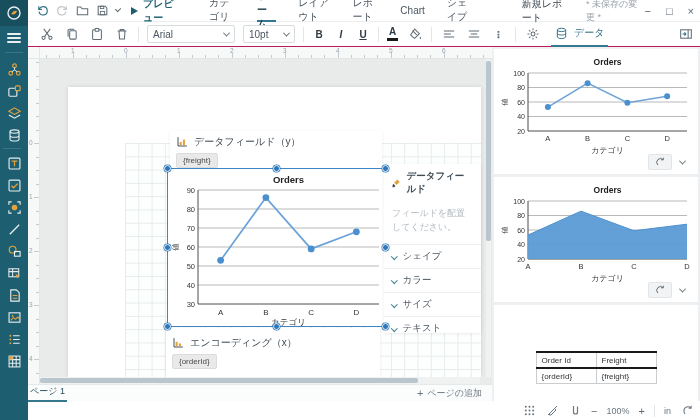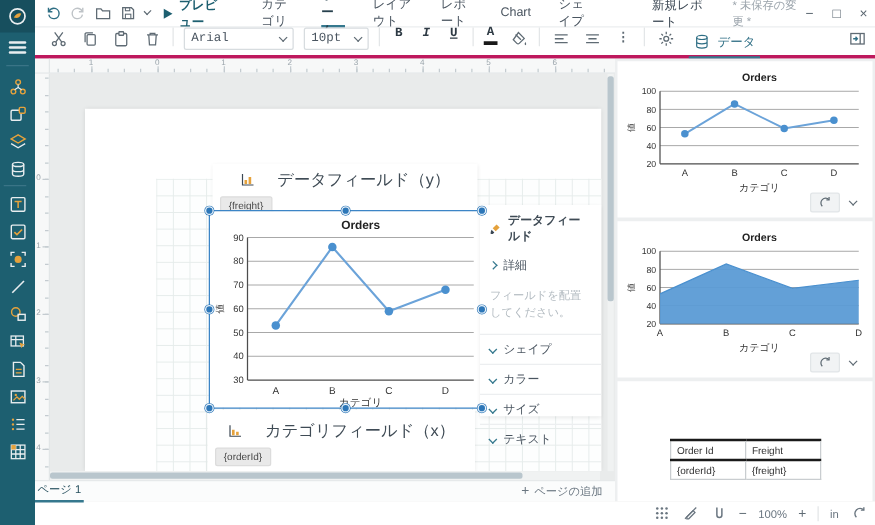--- a/index.html
+++ b/index.html
@@ -28,21 +28,21 @@
   .play-tri { width:0; height:0; border-left:7px solid #1d5f70; border-top:4.5px solid transparent; border-bottom:4.5px solid transparent; }
   .menu-items { display:flex; gap:22px; margin-left:14px; }
   .menu-item { height:22px; display:flex; align-items:center; cursor:pointer; color:#4a5560; border-bottom:2px solid transparent; padding-top:1px; }
   .menu-item.active { color:#27404d; border-bottom-color:#35788e; font-weight:bold; }
   .report-title { margin-left:42px; color:#3c4854; }
   .unsaved { color:#9aa3ab; font-size:9px; margin-left:10px; }
   .win-controls { margin-left:auto; display:flex; gap:15px; color:#5a6670; font-size:11px; }
   .win-controls span { cursor:pointer; }
 
   
-  .toolbar { height:25px; display:flex; padding:0 6px 0 10px; gap:8px; border-bottom:3px solid #be185d;font-family:Liberation Mono, monospace; }
+  .toolbar { height:25px; display:flex; align-items:center; padding:0 6px 0 10px; gap:8px; border-bottom:1px solid #be185d; }
   .tb-ic { width:17px; height:17px; display:flex; align-items:center; justify-content:center; cursor:pointer; }
   .tb-ic svg { width:14px; height:14px; }
   .tb-div { width:1px; height:15px; background:#e3e6e8; }
   .dd { border:1px solid #d7dcdf; border-radius:2px; height:18px; display:flex; align-items:center; padding:0 5px; gap:6px; cursor:pointer; color:#4a5560; background:#fff; }
   .dd.font { width:88px; justify-content:space-between; }
   .dd.size { width:52px; justify-content:space-between; }
   .tb-txt { font-weight:bold; color:#2e3a44; cursor:pointer; width:14px; text-align:center; }
   .tb-txt.i { font-style:italic; font-weight:bold; }
   .tb-txt.u { text-decoration:underline; }
   .fc { display:flex; flex-direction:column; align-items:center; cursor:pointer; line-height:1; }
@@ -60,21 +60,21 @@
   .tick { position:absolute; background:#c4cbd0; }
   .rnum { position:absolute; font-size:6.5px; color:#9aa4ab; }
   .surface { position:absolute; left:12px; top:12px; width:452px; height:318px; background:#e9ebeb; overflow:hidden; }
   .page { position:absolute; left:28px; top:28px; width:413px; height:290px; background:#fff; box-shadow:0 0 4px rgba(0,0,0,.12); }
   .grid-region { position:absolute; left:85px; top:84px; width:356px; height:234px;
      background-image:linear-gradient(#e6eceb 1px,transparent 1px),linear-gradient(90deg,#e6eceb 1px,transparent 1px);
      background-size:13.3px 13.3px; background-color:#fdfefe; }
   .field-band { position:absolute; background:#fff; box-shadow:0 1px 3px rgba(0,0,0,.08); padding:4px 6px; }
   .band-y { left:130px; top:72px; width:212px; height:38px; }
   .band-x { left:126px; top:269px; width:214px; height:49px; padding-top:8px; }
-  .field-row { display:flex; align-items:center; gap:18px; color:#3f4b55; font-size:13px;justify-content:center; }
+  .field-row { display:flex; align-items:center; gap:6px; color:#3f4b55; font-size:10px; }
   .field-row svg { width:12px; height:12px; }
   .pill { display:inline-block; background:#e9e9e9; border:1px solid #dcdcdc; border-radius:2px; font-size:8px; color:#4a4a4a; padding:2px 6px; margin-top:4px; cursor:pointer; }
   .chart-box { position:absolute; left:128px; top:110px; width:217px; height:157px; background:#fff; outline:1.5px solid #3c85c6; cursor:move; }
   .handle { position:absolute; width:7px; height:7px; border-radius:50%; background:#2d77b8; border:1.5px solid #e9f2fa; box-shadow:0 0 0 .5px #2d77b8; z-index:3; }
   .encoding { position:absolute; left:344px; top:105px; width:97px; height:169px; background:#fff; box-shadow:0 1px 3px rgba(0,0,0,.08); font-size:9.5px; }
   .enc-head { display:flex; align-items:center; gap:5px; padding:6px 7px 5px; font-weight:bold; color:#3f4b55; }
   .enc-head svg { width:12px; height:12px; }
   .enc-row { display:flex; align-items:center; gap:6px; padding:5px 8px; color:#4a5560; cursor:pointer; }
   .enc-sec { border-top:1px solid #eceef0; }
   .enc-chev { width:4.5px; height:4.5px; border-right:1.3px solid #35788e; border-bottom:1.3px solid #35788e; display:inline-block; transform:rotate(45deg); flex:0 0 auto; }
@@ -500,24 +500,20 @@
           <div class="handle" style="left: -4px; top: -4px;"></div><div class="handle" style="left: calc(50% - 3.5px); top: -4px;"></div><div class="handle" style="left: calc(100% - 3px); top: -4px;"></div><div class="handle" style="left: -4px; top: calc(50% - 3.5px);"></div><div class="handle" style="left: calc(100% - 3px); top: calc(50% - 3.5px);"></div><div class="handle" style="left: -4px; top: calc(100% - 3px);"></div><div class="handle" style="left: calc(50% - 3.5px); top: calc(100% - 3px);"></div><div class="handle" style="left: calc(100% - 3px); top: calc(100% - 3px);"></div></div>
 
           <div class="encoding">
             <div class="enc-head">
               <svg viewBox="0 0 15 15">
                   <path d="M4.5 7l4.5-4.5 3.5 3.5L8 10.5z" fill="#e5a23c"></path>
                   <path d="M3.2 8.6l3.2 3.2-1.8 1.7H2.2v-2.4z" fill="#3c4854"></path>
                 </svg>
               <span>データフィールド</span>
             </div>
-            <div class="enc-row">
-              <span class="enc-chev right"></span>
-              <span>詳細</span>
-            </div>
             <div class="enc-placeholder">フィールドを配置してください。</div>
             <div class="enc-row enc-sec">
               <span class="enc-chev"></span>
               <span>シェイプ</span>
             </div>
             <div class="enc-row enc-sec">
               <span class="enc-chev"></span>
               <span>カラー</span>
             </div>
             <div class="enc-row enc-sec">
@@ -530,21 +526,21 @@
             </div>
           </div>
 
           <div class="field-band band-x">
             <div class="field-row">
               <svg viewBox="0 0 15 15">
                   <path d="M2.5 1.5v11h11" fill="none" stroke="#3c4854" stroke-width="1.2"></path>
                   <rect x="4.5" y="6" width="2.6" height="5.5" fill="#e5a23c"></rect>
                   <rect x="8.6" y="8" width="2.6" height="3.5" fill="#e5a23c"></rect>
                 </svg>
-              <span>カテゴリフィールド（x）</span>
+              <span>エンコーディング（x）</span>
             </div>
             <span class="pill">{orderId}</span>
           </div>
 
           <div class="vscroll">
               <div class="thumb"></div>
             </div>
         </div>
 
         <div class="hscroll">

